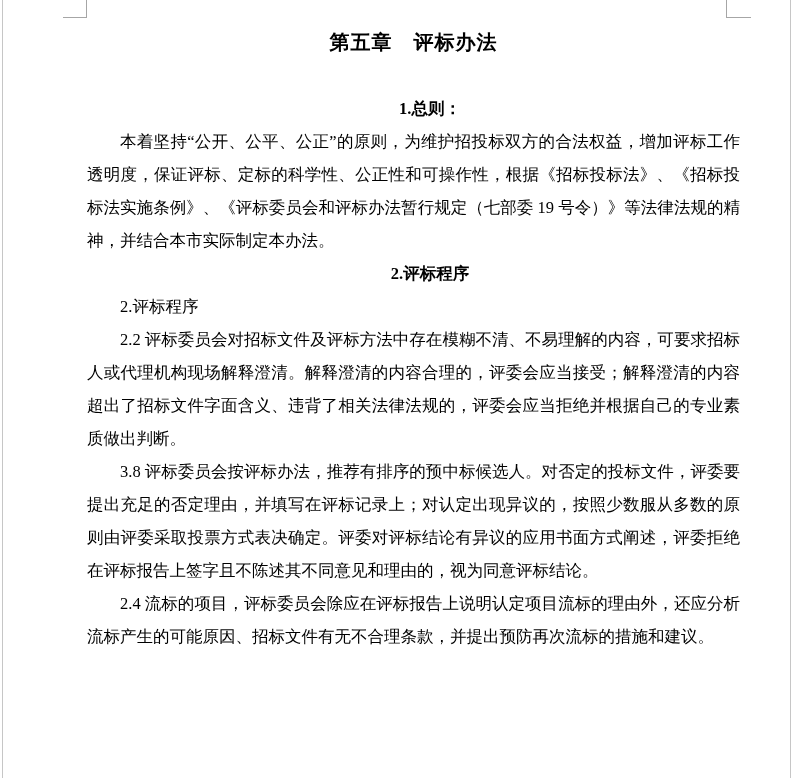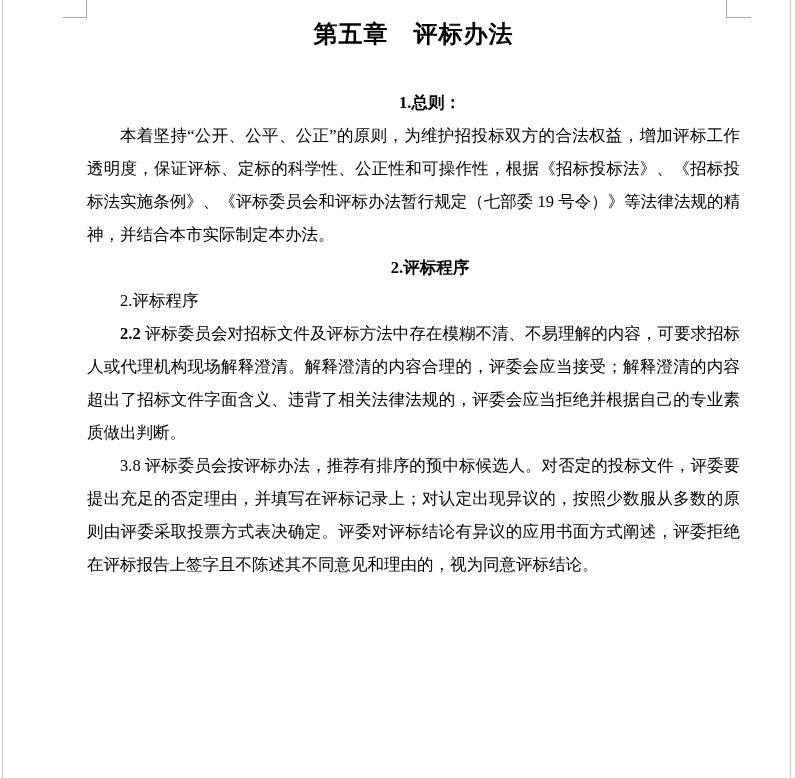--- a/index.html
+++ b/index.html
@@ -42,60 +42,60 @@
     border-left: 1px solid #a6a6a6;
     border-bottom: 1px solid #a6a6a6;
   }
   .doc {
     position: absolute;
     left: 87px;
     top: 0;
     width: 653px;
   }
   .title {
-    margin: 21px 0 0 0;
-    font-size: 24px;
+    margin: 27px 0 0 0;
+    font-size: 20px;
     line-height: 30px;
     font-weight: bold;
     text-align: center;
     letter-spacing: 1px;
-    font-family: Liberation Mono, monospace;
   }
   .content {
     margin-top: 35px;
   }
   .content p {
     margin: 0;
     font-size: 16.5px;
     line-height: 33px;
     text-align: justify;
     text-indent: 33px;
     font-weight: normal;
   }
   .content p.heading {
     font-weight: bold;
     text-align: center;
   }
   .bold-lead {
-    font-weight: bold;
+    font-weight: normal;
   }
 </style>
 </head>
 <body>
 
 <div>
   <div class="page-edge page-edge-left"></div>
   <div class="page-edge page-edge-right"></div>
   <div class="boundary-mark boundary-mark-left"></div>
   <div class="boundary-mark boundary-mark-right"></div>
 
   <div class="doc">
     <h1 class="title">第五章　评标办法</h1>
     <div class="content">
       <p class="heading">1.总则：</p>
       <p>本着坚持“公开、公平、公正”的原则，为维护招投标双方的合法权益，增加评标工作透明度，保证评标、定标的科学性、公正性和可操作性，根据《招标投标法》、《招标投标法实施条例》、《评标委员会和评标办法暂行规定（七部委 19 号令）》等法律法规的精神，并结合本市实际制定本办法。</p>
       <p class="heading">2.评标程序</p>
       <p>2.评标程序</p>
       <p><span class="bold-lead">2.2</span><span> 评标委员会对招标文件及评标方法中存在模糊不清、不易理解的内容，可要求招标人或代理机构现场解释澄清。解释澄清的内容合理的，评委会应当接受；解释澄清的内容超出了招标文件字面含义、违背了相关法律法规的，评委会应当拒绝并根据自己的专业素质做出判断。</span></p>
       <p>3.8 评标委员会按评标办法，推荐有排序的预中标候选人。对否定的投标文件，评委要提出充足的否定理由，并填写在评标记录上；对认定出现异议的，按照少数服从多数的原则由评委采取投票方式表决确定。评委对评标结论有异议的应用书面方式阐述，评委拒绝在评标报告上签字且不陈述其不同意见和理由的，视为同意评标结论。</p>
+      <p>2.4 流标的项目，评标委员会除应在评标报告上说明认定项目流标的理由外，还应分析流标产生的可能原因、招标文件有无不合理条款，并提出预防再次流标的措施和建议。</p>
     </div>
   </div>
 </div>
 
 </body></html>

